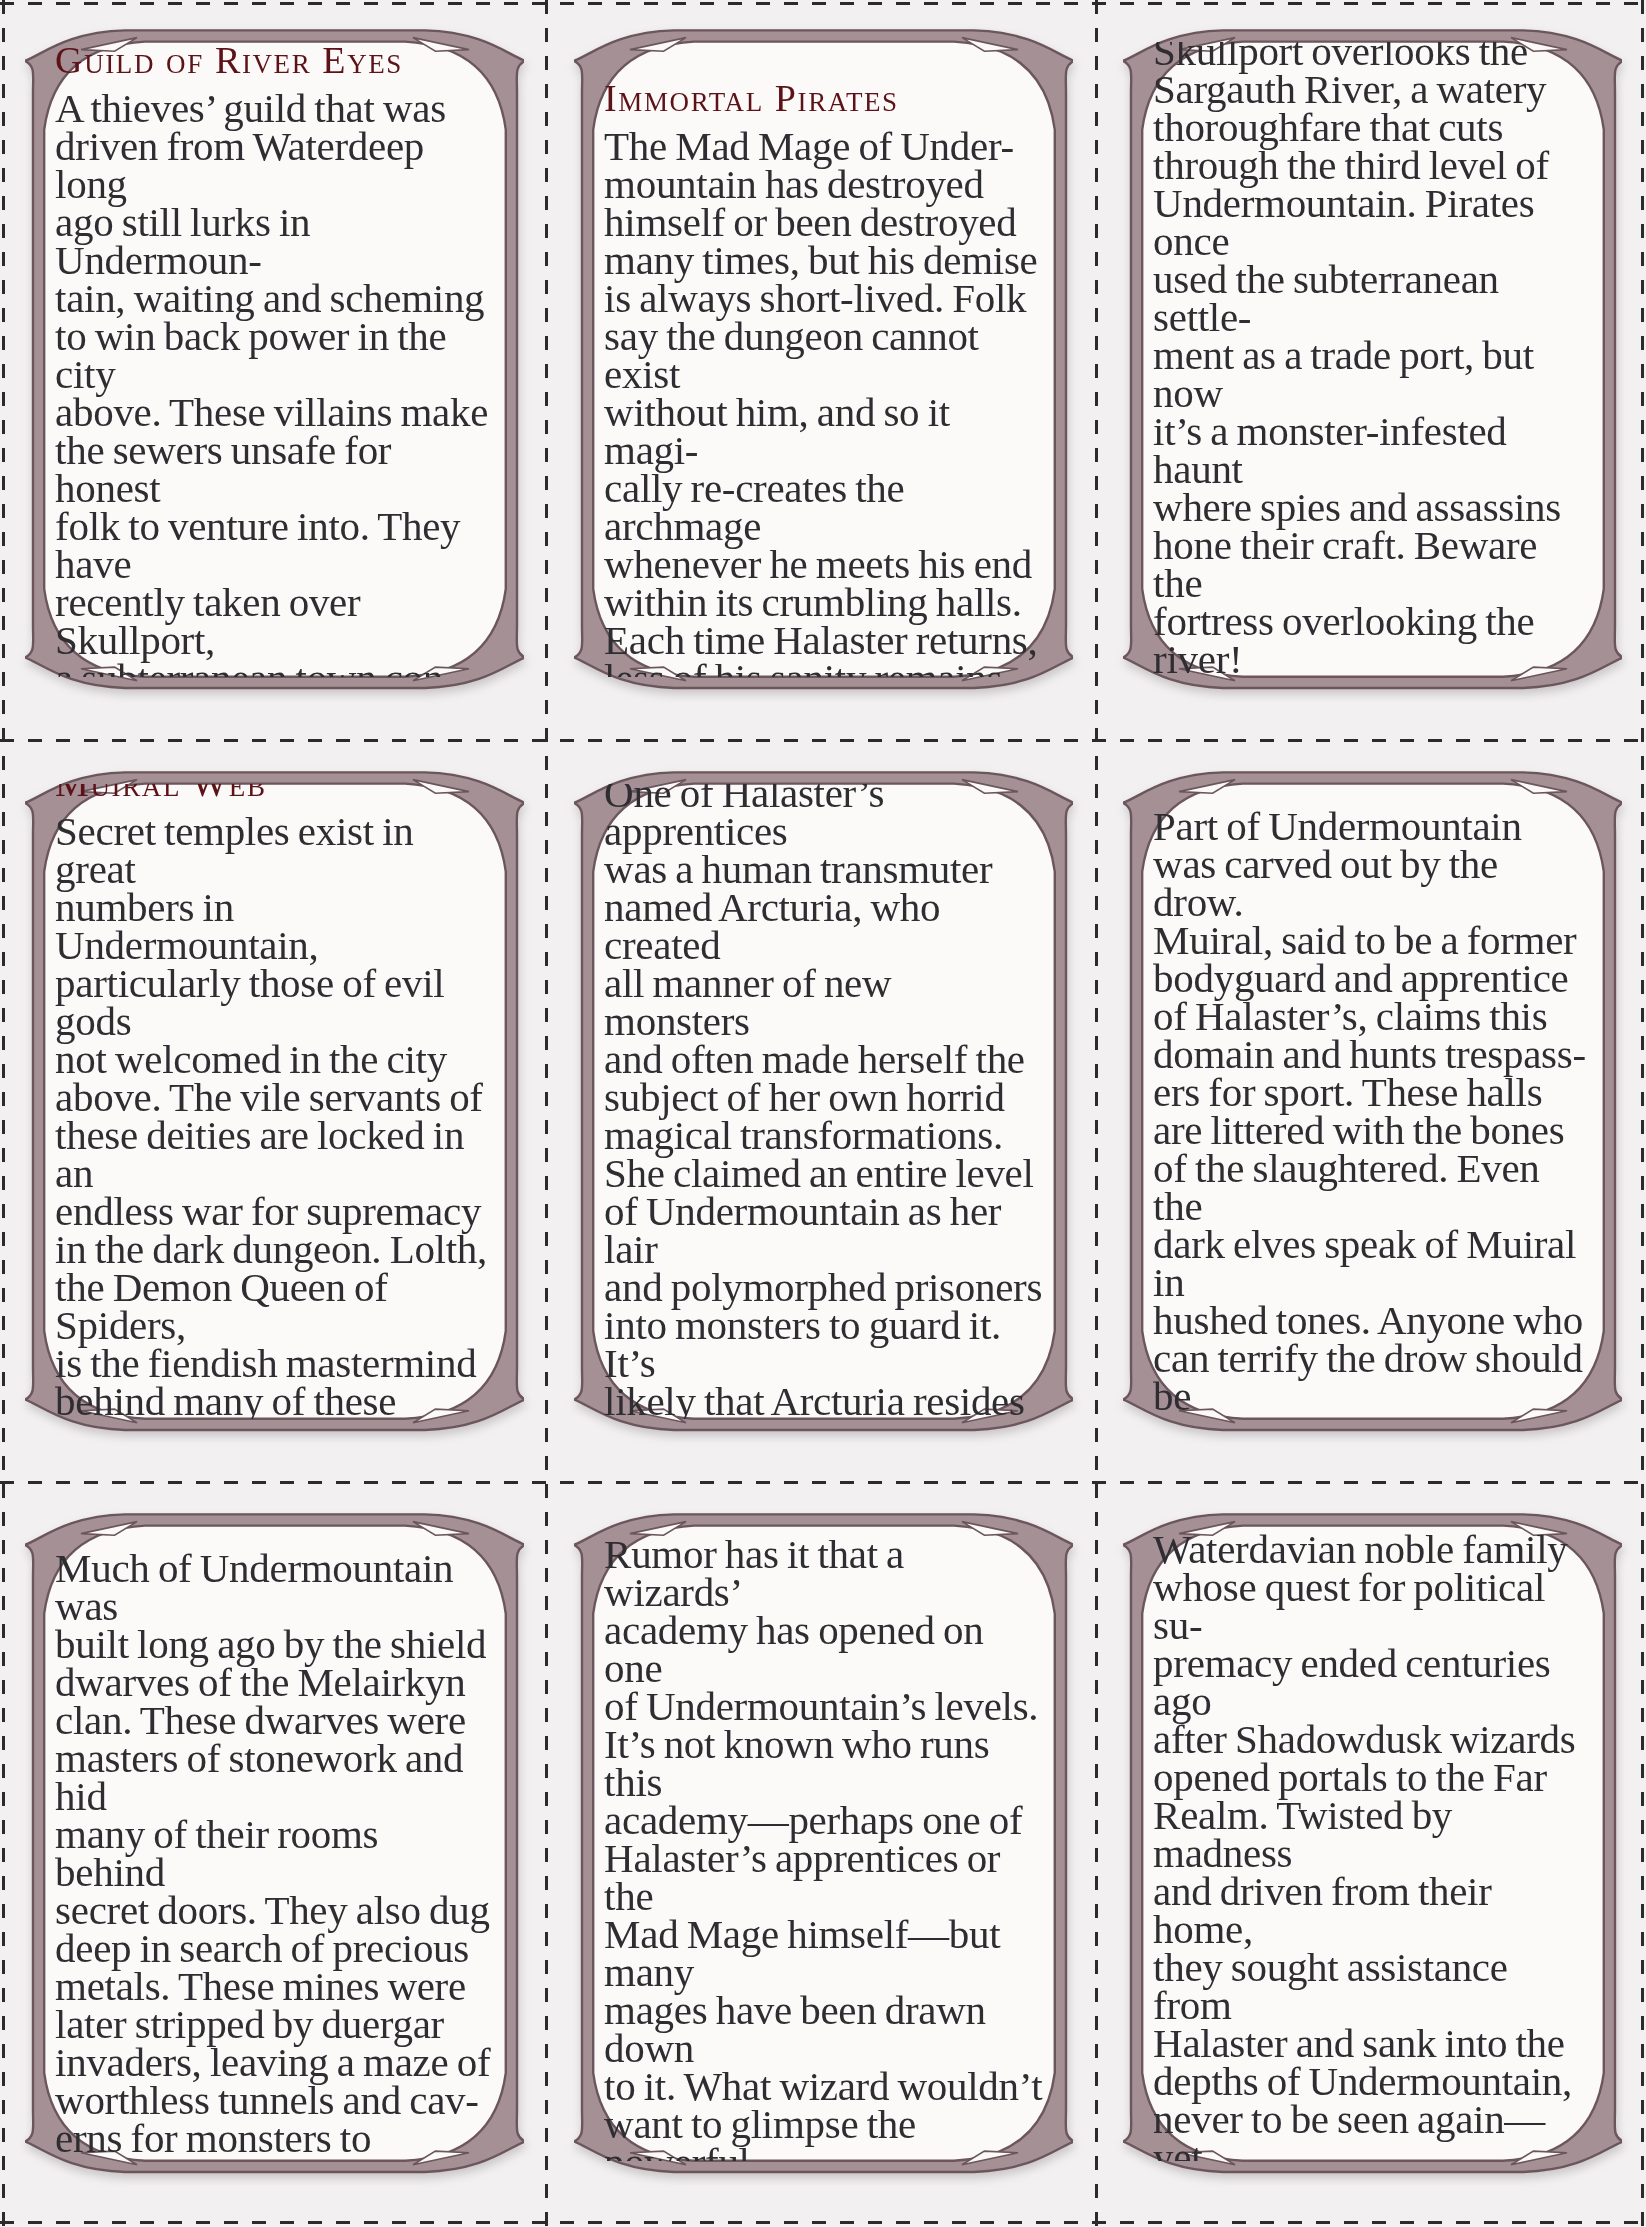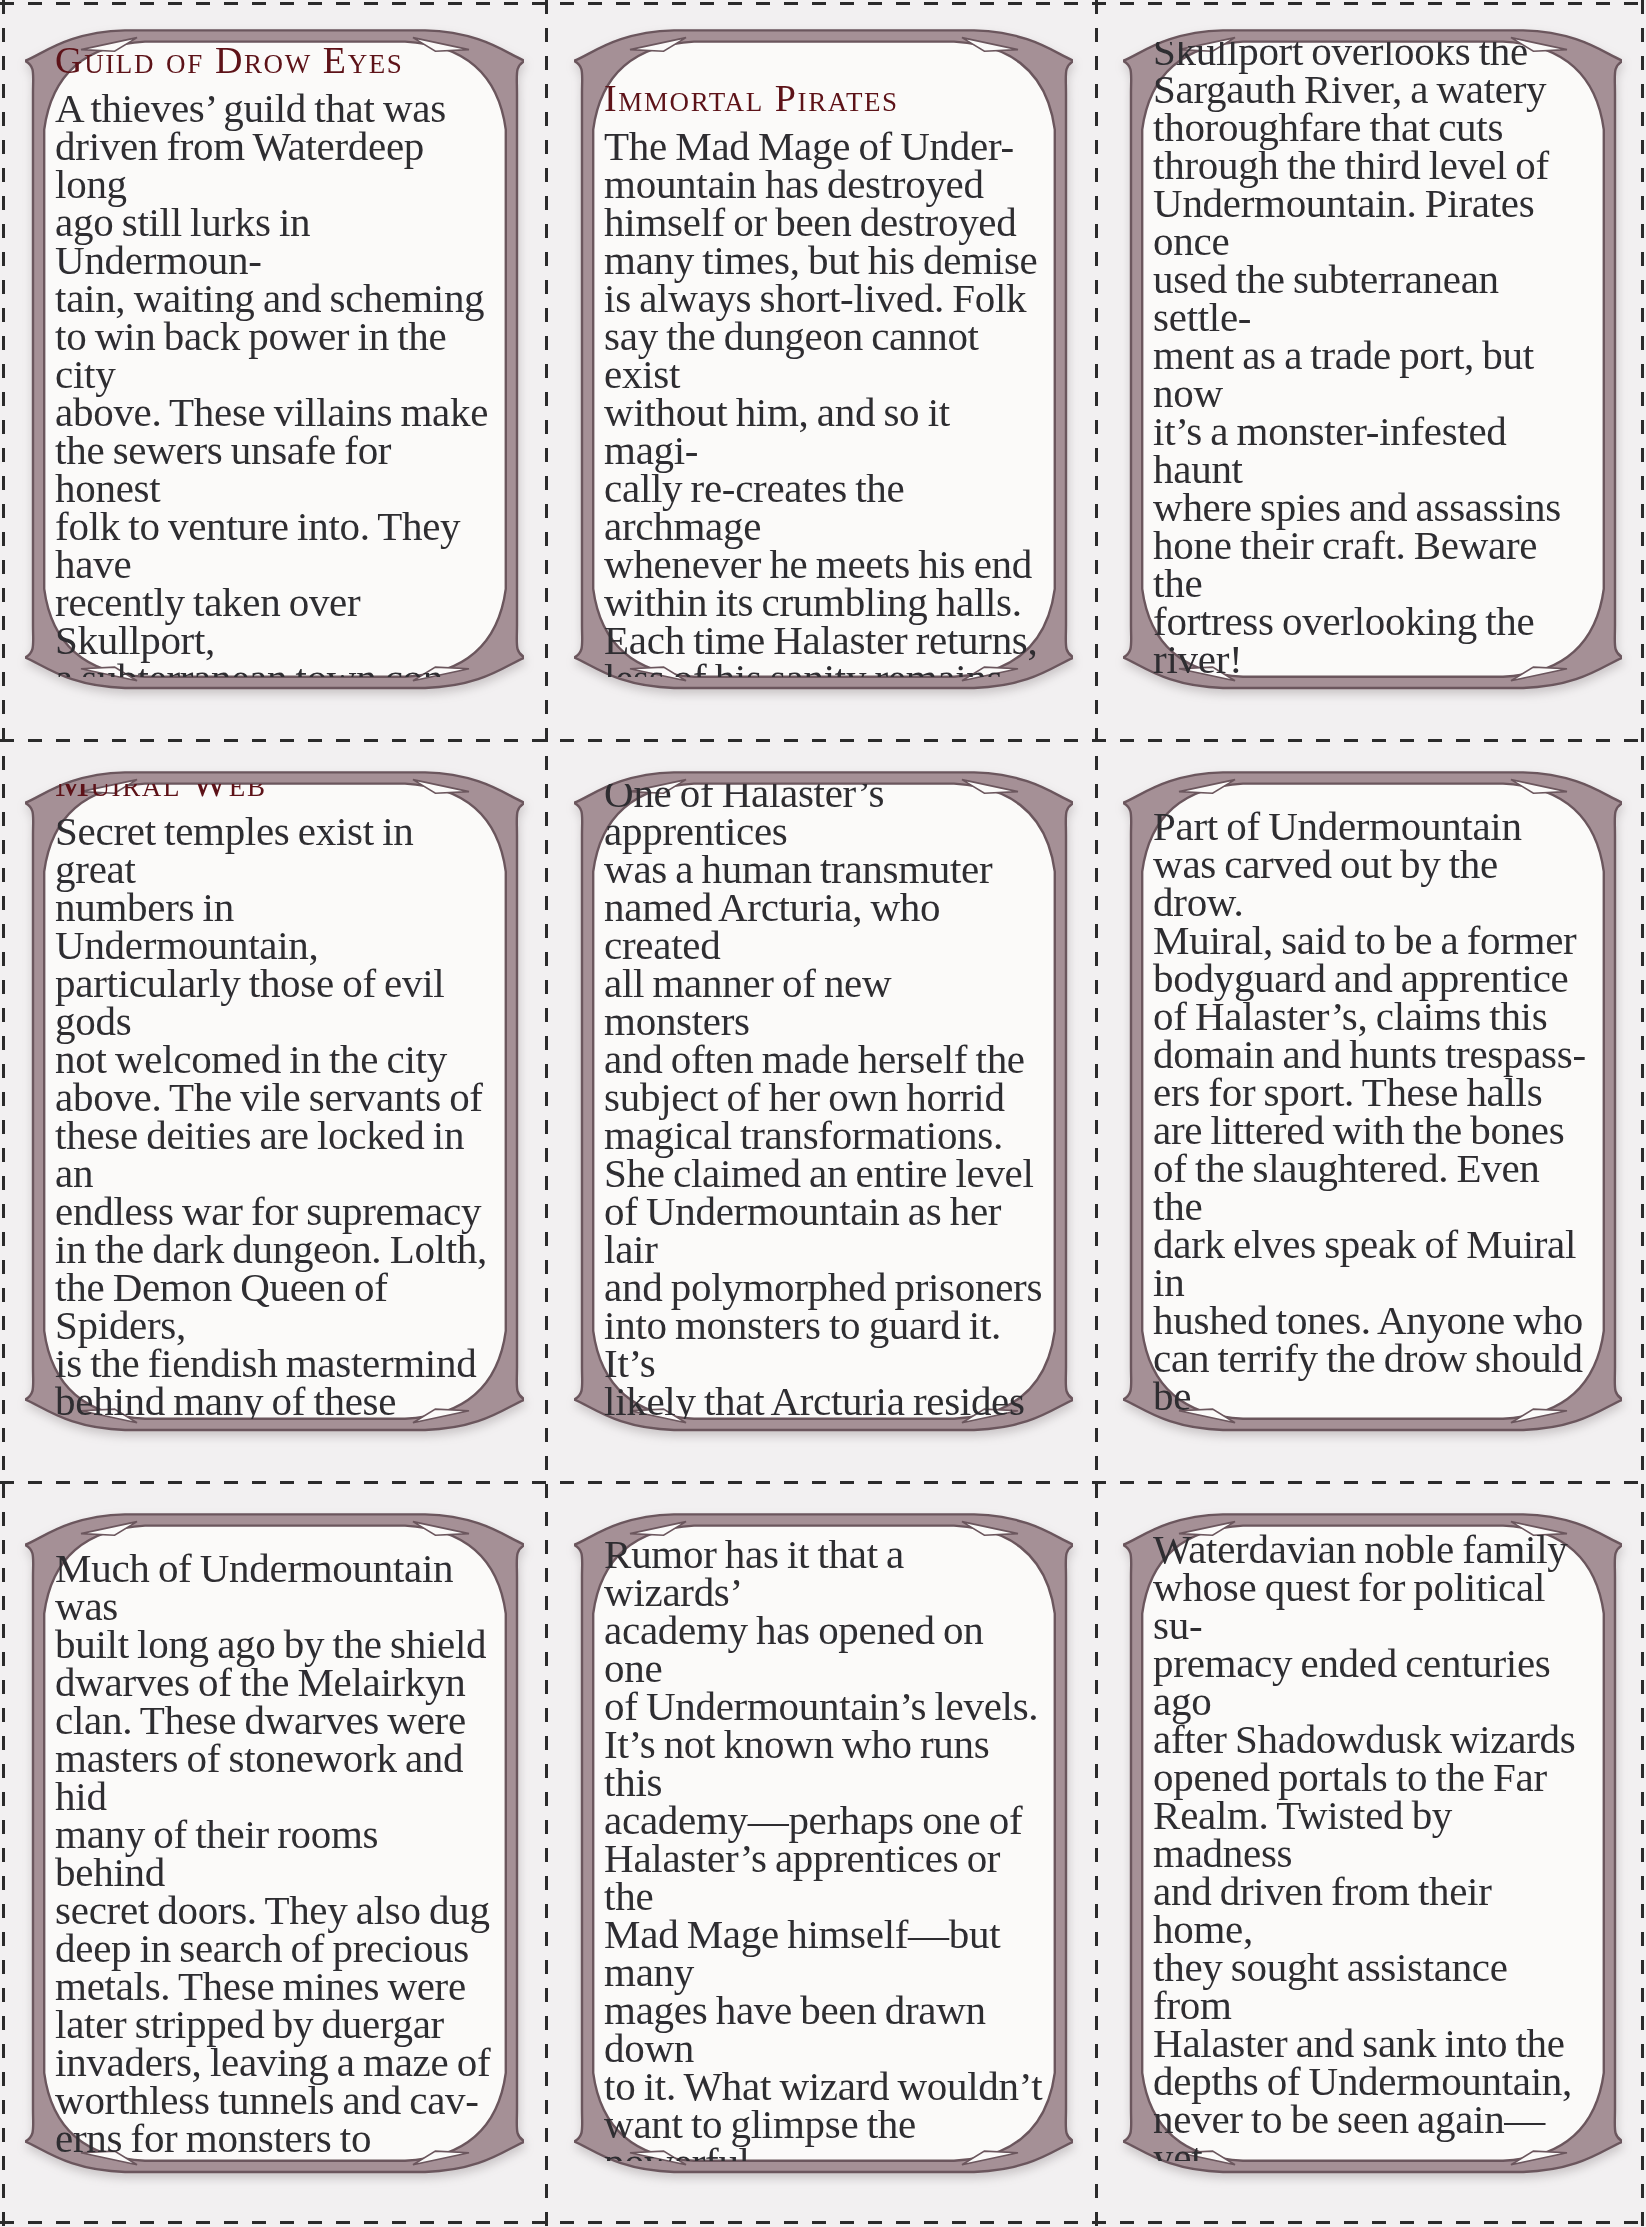--- a/index.html
+++ b/index.html
@@ -111,21 +111,21 @@
   <div class="cut-h" style="top:1481px"></div>
   <div class="cut-h" style="top:2221px"></div>
 
   <div class="grid">
 
     <article class="card">
       <svg class="frame" viewBox="0 0 625 838">
           <use href="#card-frame"></use>
         </svg>
       <div class="card-content">
-        <h2 class="card-title">Guild of Drow Eyes</h2>
+        <h2 class="card-title">Guild of River Eyes</h2>
         <p class="card-body">A thieves’ guild that was
 driven from Waterdeep long
 ago still lurks in Undermoun-
 tain, waiting and scheming
 to win back power in the city
 above. These villains make
 the sewers unsafe for honest
 folk to venture into. They have
 recently taken over Skullport,
 a subterranean town con-

